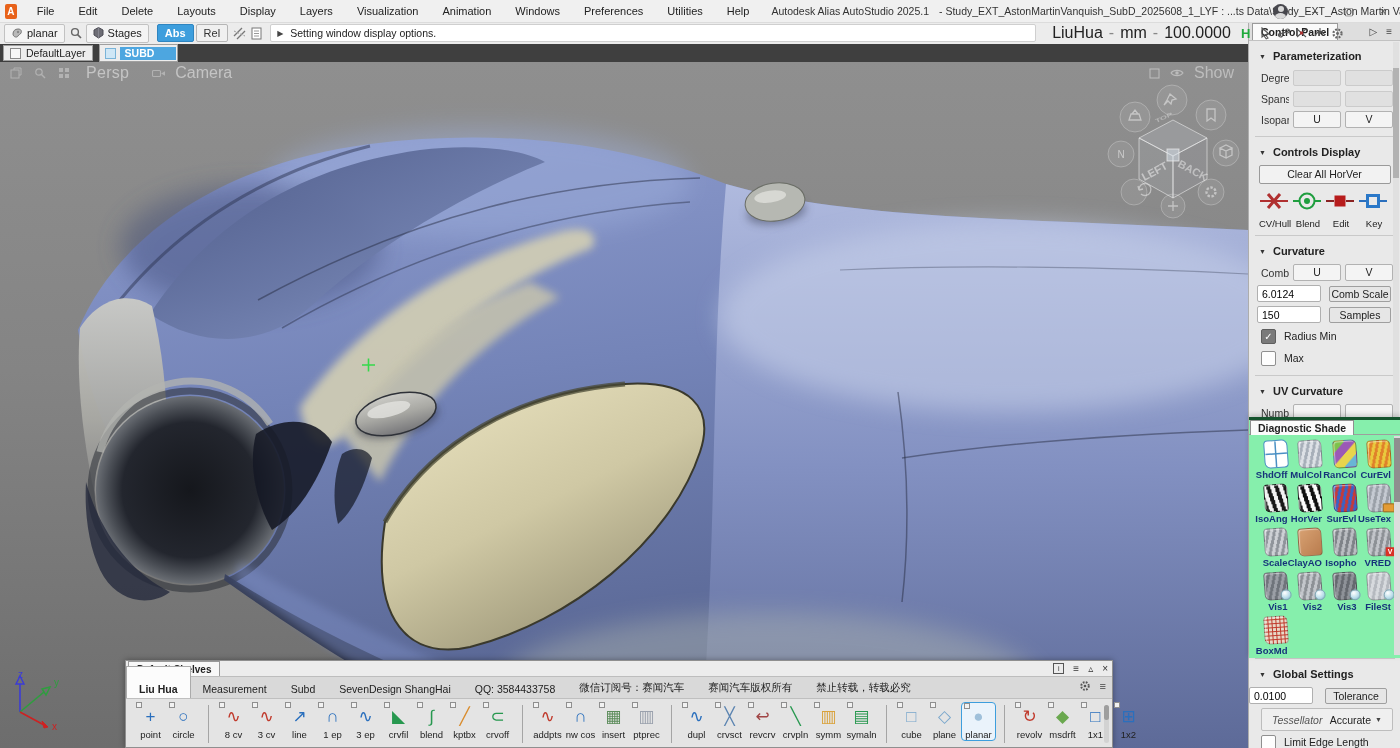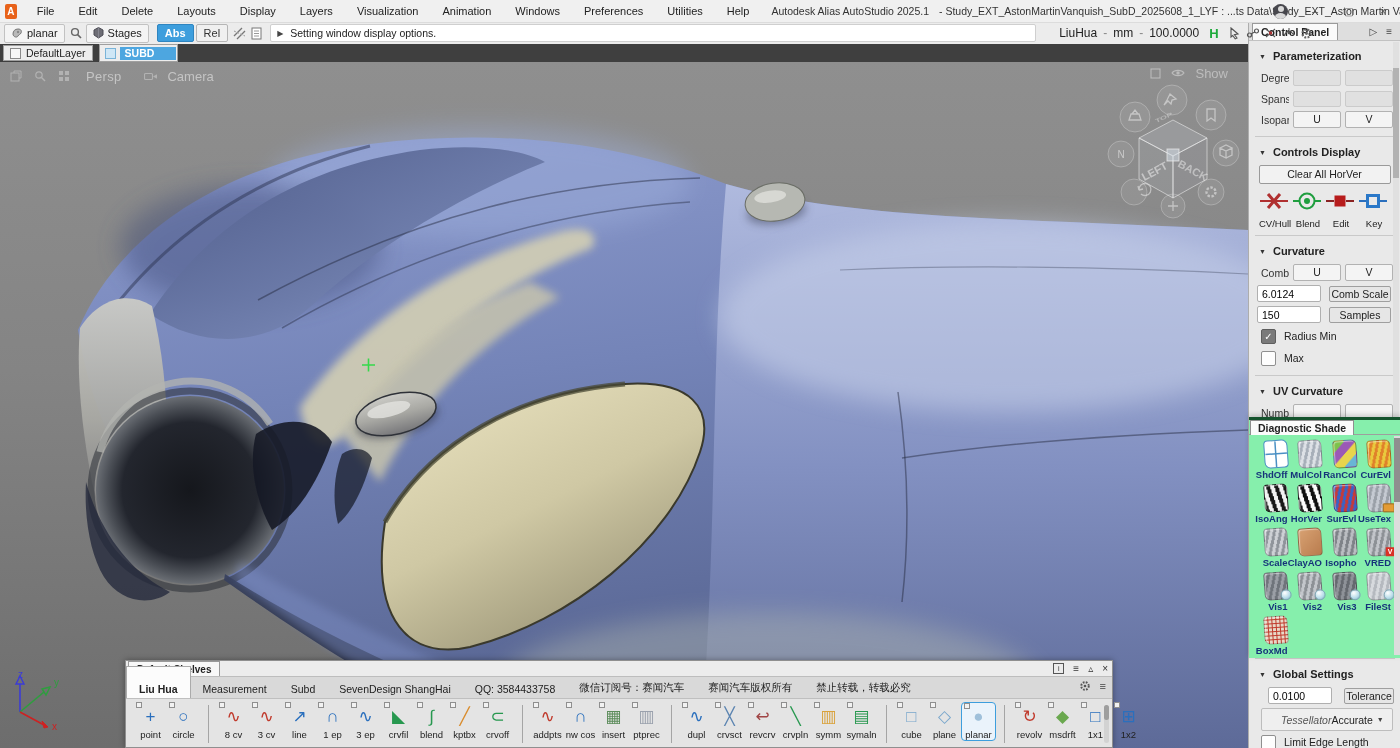--- a/index.html
+++ b/index.html
@@ -27,43 +27,43 @@
   .tb-btn{display:flex;align-items:center;gap:4px;padding:1px 6px;margin-left:4px;border:1px solid #c2c2c2;
           border-radius:2px;background:#f4f4f4;height:15px}
   .tb-icon{width:14px;height:14px;display:flex;align-items:center;justify-content:center;margin-left:5px;color:#555}
   .abs-btn{background:#3d9edd;border:1px solid #2f85c0;color:#fff;font-weight:bold;border-radius:2px;
            padding:1px 7px;margin-left:8px;height:14px;display:flex;align-items:center}
   .rel-btn{background:#f0f0f0;border:1px solid #b5b5b5;color:#333;border-radius:2px;padding:1px 7px;
            margin-left:2px;height:14px;display:flex;align-items:center}
   #promptline{flex:0 0 auto;width:758px;margin-left:8px;background:#fff;border:1px solid #cfcfcf;border-radius:2px;
               height:16px;display:flex;align-items:center;padding-left:6px;gap:7px;font-size:10.5px;color:#222}
   #prompt-arrow{color:#444;font-size:8px}
-  .units{display:flex;align-items:center;gap:6px;margin-left:23px;color:#222;font-size:12px}
+  .units{display:flex;align-items:center;gap:6px;margin-left:16px;color:#222;font-size:16px}
   .units .dash{color:#888}
   .hist{color:#1faa3c;font-weight:bold;font-size:13px;margin:0 6px 0 10px}
   .snap-ic{width:18px;height:16px;display:flex;align-items:center;justify-content:center;margin-left:4px;color:#555}
 
   
   #layerbar{position:absolute;left:0;top:44px;width:1248px;height:18px;background:#3f3f3f;display:flex;align-items:center;z-index:25}
   .layer-tab{display:flex;align-items:center;gap:5px;background:#ededed;border:1px solid #9f9f9f;
              height:14px;padding:0 6px;margin-left:3px;font-size:10.5px}
   .layer-cb{width:9px;height:9px;border:1px solid #8a8a8a;background:#f7f7f7}
   .layer-tab.active-layer{padding:1px;gap:0;background:#ededed}
   .layer-tab.active-layer .layer-cb{margin:0 4px;border-color:#7ab4d8;background:#cfe7f6}
   .layer-name-active{background:#4da6e0;color:#fff;font-weight:bold;padding:0 22px 1px 5px;height:12px;display:flex;align-items:center;font-size:10.5px}
 
   
   #viewport{position:absolute;left:0;top:62px;width:1248px;height:686px;overflow:hidden;
             background:linear-gradient(#8f8f8f,#848484 45%,#6d6d6d)}
-  #vp-header{position:absolute;left:0;top:0;width:100%;height:22px;display:flex;align-items:flex-end;
-             color:#bdbdbd;font-size:13px;z-index:5}
+  #vp-header{position:absolute;left:0;top:0;width:100%;height:22px;display:flex;align-items:center;
+             color:#bdbdbd;font-size:16px;z-index:5}
   .vp-ic{width:16px;height:16px;display:flex;align-items:center;justify-content:center;margin-left:8px;opacity:.8}
   #vp-view{margin-left:14px;letter-spacing:.3px;color:#c4c4c4}
   #vp-cam-label{margin-left:8px;color:#c4c4c4}
-  #vp-right{position:absolute;right:20px;top:0;height:22px;display:flex;align-items:center;gap:10px;color:#bdbdbd}
+  #vp-right{position:absolute;right:14px;top:0;height:22px;display:flex;align-items:center;gap:10px;color:#bdbdbd}
 
   
   #viewcube{position:absolute;left:1098px;top:20px;width:150px;height:150px;z-index:4}
   
   #triad{position:absolute;left:4px;bottom:16px;z-index:4}
 
   
   #shelves{position:absolute;left:125px;top:598px;width:988px;height:88px;background:#e4e4e4;
            border:1px solid #8f8f8f;box-sizing:border-box;z-index:10;box-shadow:0 0 6px rgba(0,0,0,.35)}
   #shelf-titlebar{height:15px;background:#ececec;border-bottom:1px solid #bdbdbd;display:flex;align-items:center;position:relative}
@@ -128,21 +128,21 @@
            transform:rotate(-4deg);box-shadow:inset 1px 1px 1px rgba(255,255,255,.5)}
   .diag-ic{position:relative}
   .diag-badge{position:absolute;right:-4px;bottom:-2px;transform:rotate(4deg)}
   .diag-label{font-size:9.5px;font-weight:bold;color:#16337a;margin-top:1px;white-space:nowrap}
   #diag-scroll{position:absolute;right:1px;top:16px;bottom:3px;width:6px;background:#dcdcdc}
   #diag-scroll .thumb{width:6px;height:64px;background:#8f8f8f;margin-top:2px}
 
   
   #global{position:absolute;left:0;top:636px;width:152px;background:#e9e9e9;z-index:2}
   .tess-row{display:flex;align-items:center;height:21px;margin:2px 8px 0 12px;border:1px solid #bdbdbd;
-            border-radius:2px;background:#efefef;padding:0 19px;font-size:10.5px}
+            border-radius:2px;background:#efefef;padding:0 10px;font-size:10.5px}
   .tess-row .tl{flex:1;font-style:italic;color:#555}
   .tess-row .caret{font-size:7px;color:#444;margin-left:4px}
 </style>
 </head>
 <body>
 
 <div id="titlebar">
   <div class="logo">A</div>
   <div style="display:flex">
       <div class="menu-item">File</div>
@@ -816,21 +816,21 @@
         <div class="thumb"></div>
       </div>
   </div>
 
   <div id="global">
     <div class="divider" style="margin-top:0"></div>
     <div class="sec-head">
       <span class="tri">▼</span>
       <span>Global Settings</span>
     </div>
-    <div class="p-row" style="padding-left:19px;gap:12px">
+    <div class="p-row" style="padding-left:0;gap:12px">
       <input class="num-field" readonly="" value="0.0100" style="">
       <span class="flat-btn">Tolerance</span>
     </div>
     <div class="tess-row">
       <span class="tl">Tessellator</span>
       <span>Accurate</span>
       <span class="caret">▼</span>
     </div>
     <div class="cb-row">
       <span class="cb"></span>

